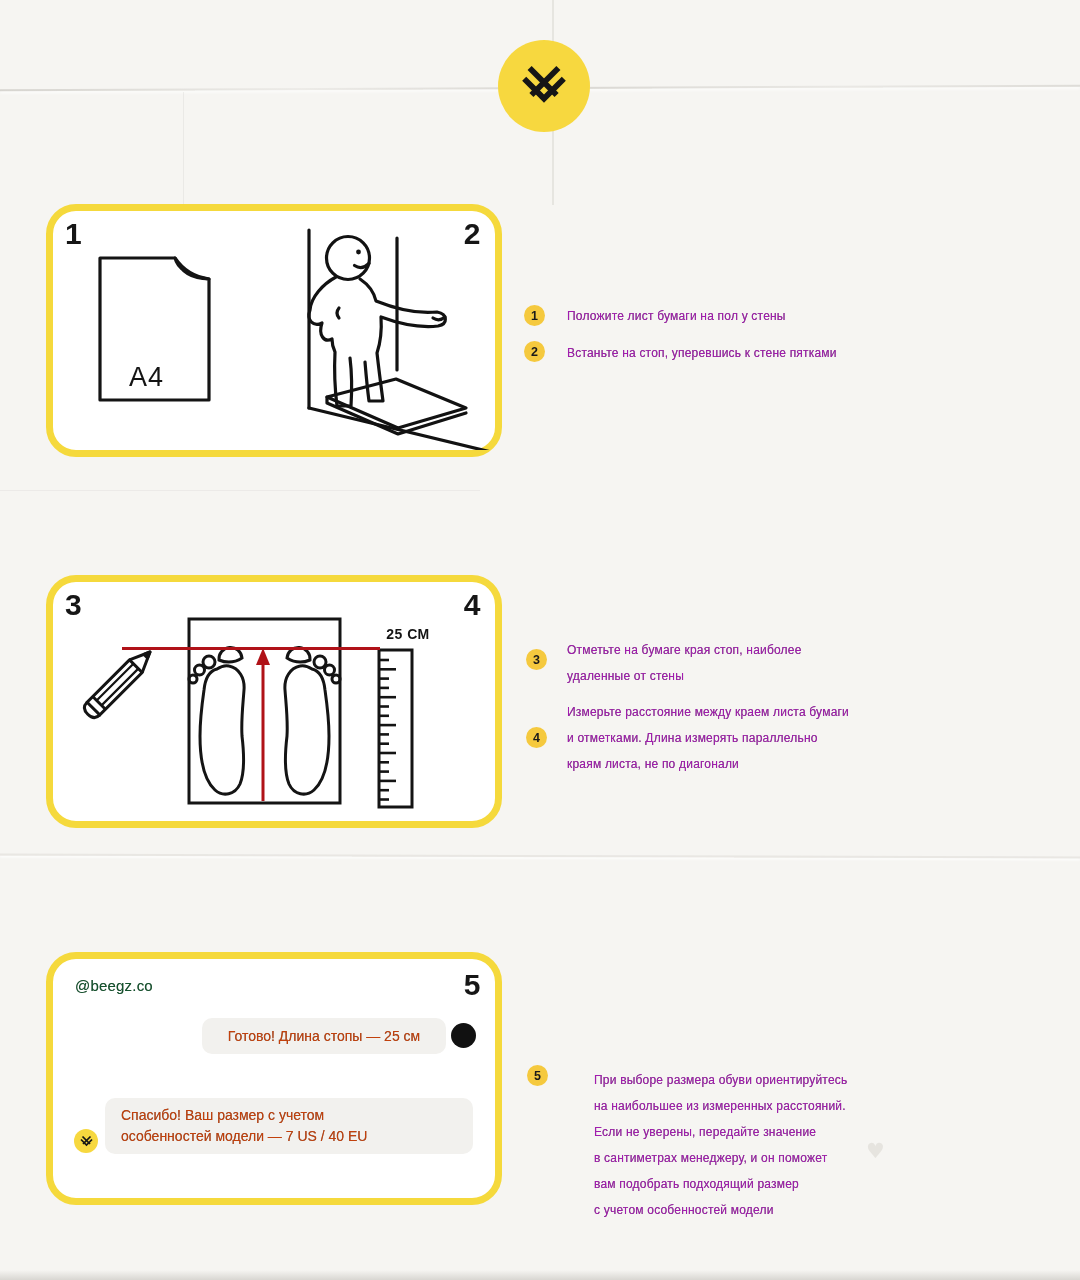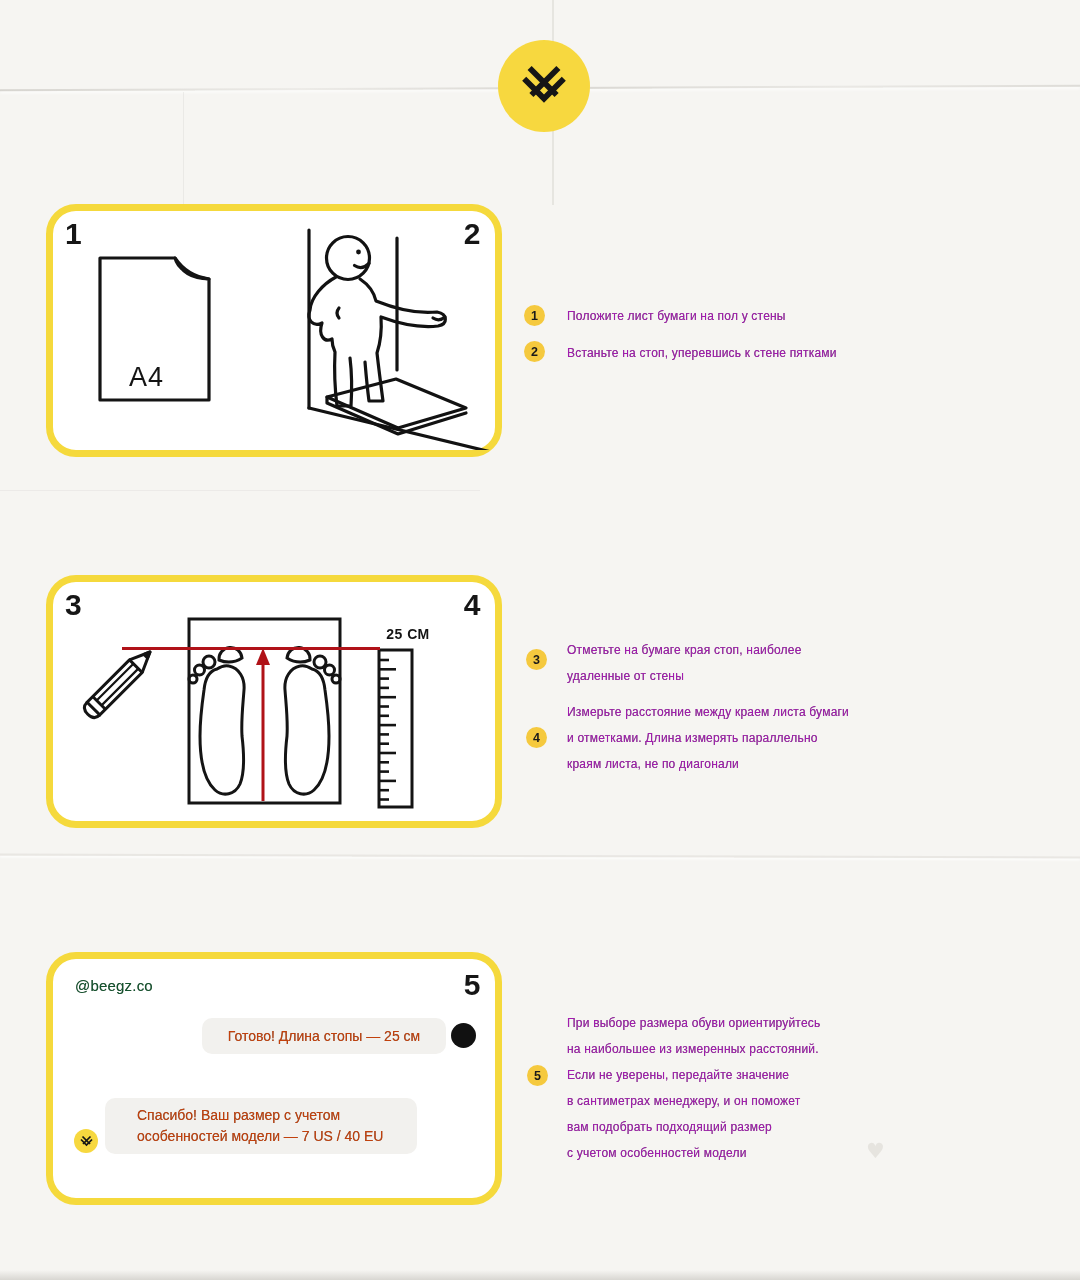--- a/index.html
+++ b/index.html
@@ -44,21 +44,21 @@
 
   .ruler-label{position:absolute;left:318px;top:44px;width:50px;text-align:center;
     font-size:14px;font-weight:bold;letter-spacing:.5px;color:#141414;margin-left:12px;}
 
   
   .handle{position:absolute;left:22px;top:18px;font-size:15px;color:#14532d;letter-spacing:.2px;
     text-shadow:0 0 .5px rgba(30,30,30,.5);}
   .bubble{position:absolute;background:#F2F1EE;border-radius:10px;font-size:14px;line-height:21px;
     color:#c2410c;text-shadow:0 0 .5px rgba(25,25,25,.55);box-sizing:border-box;white-space:pre-line;}
   .bubble-right{left:149px;top:59px;width:244px;height:36px;display:flex;align-items:center;justify-content:center;}
-  .bubble-left{left:52px;top:139px;width:312px;height:56px;padding:7px 32px;}
+  .bubble-left{left:52px;top:139px;width:368px;height:56px;padding:7px 16px;}
   .avatar{position:absolute;border-radius:50%;}
   .avatar-user{left:398px;top:64px;width:25px;height:25px;background:#111111;}
   .avatar-bot{left:21px;top:170px;width:24px;height:24px;background:#F7D83F;
     display:flex;align-items:center;justify-content:center;}
 </style>
 </head>
 <body>
 
 <div class="crease crease-h1"></div>
 <div class="crease crease-v1"></div>
@@ -202,19 +202,19 @@
 <div class="step-badge" style="left:526px;top:649px;">3</div>
 <div class="step-text" style="top:637px;">Отметьте на бумаге края стоп, наиболее
 удаленные от стены</div>
 
 <div class="step-badge" style="left:526px;top:727px;">4</div>
 <div class="step-text" style="top:699px;">Измерьте расстояние между краем листа бумаги
 и отметками. Длина измерять параллельно
 краям листа, не по диагонали</div>
 
 <div class="step-badge" style="left:527px;top:1065px;">5</div>
-<div class="step-text" style="top:1010px;">При выборе размера обуви ориентируйтесь
+<div class="step-text" style="top:1067px;margin-left:27px;">При выборе размера обуви ориентируйтесь
 на наибольшее из измеренных расстояний.
 Если не уверены, передайте значение
 в сантиметрах менеджеру, и он поможет
 вам подобрать подходящий размер
 с учетом особенностей модели</div>
 <span class="heart">♥</span>
 
 </body></html>

